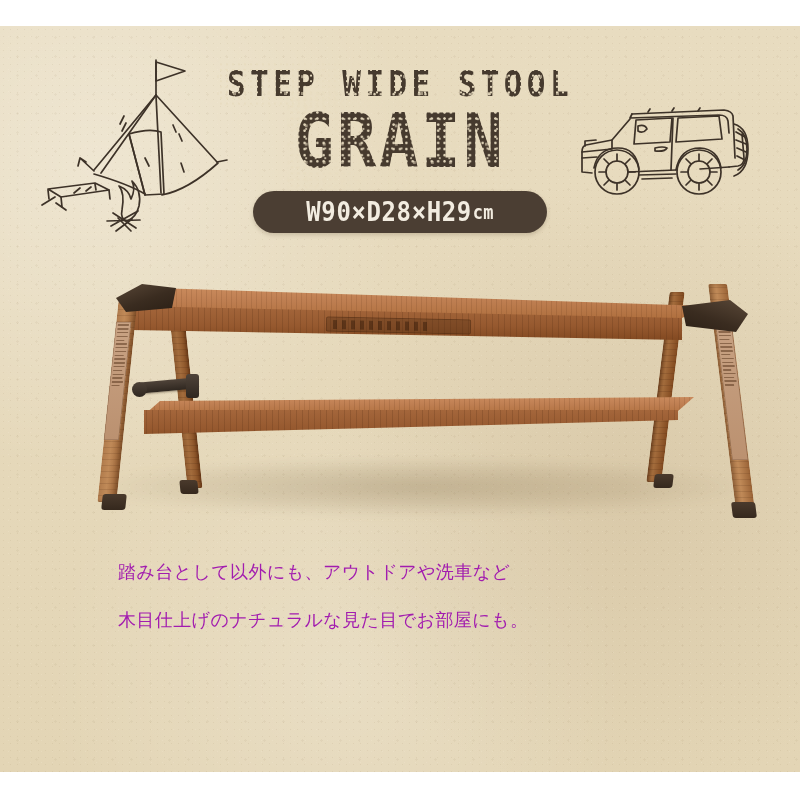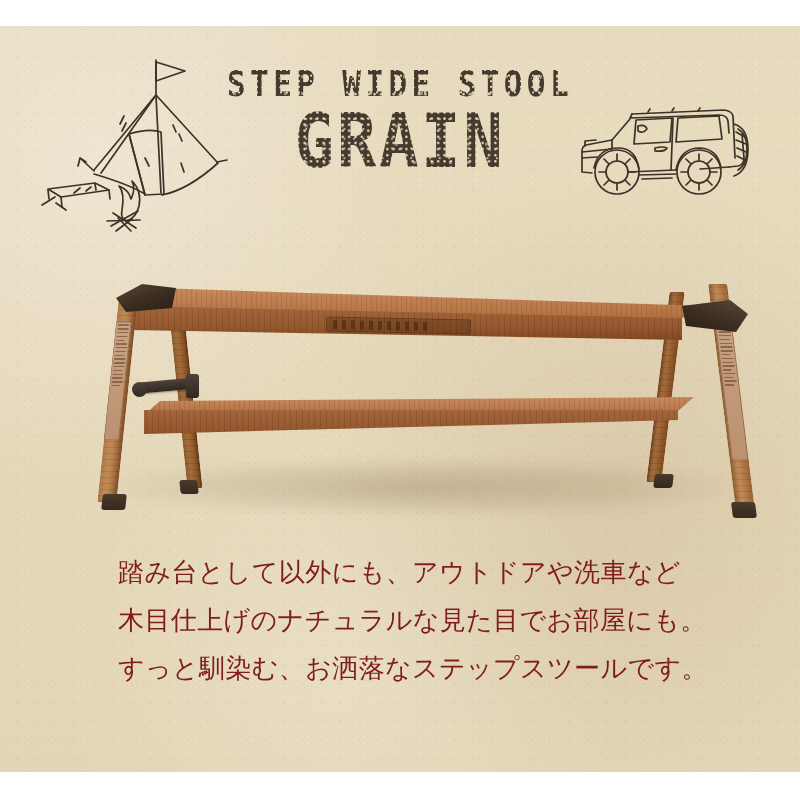--- a/index.html
+++ b/index.html
@@ -112,21 +112,21 @@
   .sticker i{display:block;height:1.4px;margin:2.4px 2px;background:rgba(92,58,32,.55);}
   .brandmark{
     position:absolute;background:rgba(70,40,18,.30);border-radius:2px;
     box-shadow:inset 0 0 0 .7px rgba(60,32,12,.45);
   }
   .hinge{background:linear-gradient(180deg,#4f4339 0%,#2f2720 100%);border-radius:3px;}
 
   
   .desc{
     position:absolute;left:118px;top:548px;width:564px;
-    color:#7f1d1d;font-size:26px;line-height:48px;letter-spacing:.4px;
+    color:#a21caf;font-size:18px;line-height:48px;letter-spacing:.4px;
     font-family:"DejaVu Sans","Liberation Sans",sans-serif;
   }
   .desc p{margin:0;white-space:nowrap;}
 </style>
 </head>
 <body>
 
 <div id="page">
 
   <div class="paper"></div>
@@ -136,20 +136,26 @@
   <div class="head">
 
     <div class="t-step">
       <span class="distress">STEP WIDE STOOL</span>
     </div>
 
     <div class="t-grain">
       <span class="distress">GRAIN</span>
     </div>
 
+    <div class="badge">
+      <div class="badge-txt">
+        <span>W90×D28×H29</span>
+          <span class="badge-unit">cm</span>
+      </div>
+    </div>
   </div>
 
   <div class="sketch sk-tent">
     <svg viewBox="0 0 210 212" width="210" height="212" fill="none" stroke="#3d3228" stroke-width="1.7" stroke-linecap="round" stroke-linejoin="round">
 
       <path d="M128 58 L128 22"></path>
       <path d="M128 24 L157 33 L128 43 Z"></path>
 
       <path d="M128 57 L66 132"></path>
       <path d="M128 57 L73 135"></path>
@@ -320,16 +326,15 @@
 
     <div class="hinge" style="position:absolute;left:54px;top:118px;width:56px;height:11px;transform:rotate(-5deg);
                 box-shadow:0 1px 2px rgba(40,24,10,.4);"></div>
     <div class="hinge" style="position:absolute;left:46px;top:120px;width:15px;height:15px;border-radius:50%;"></div>
     <div class="hinge" style="position:absolute;left:100px;top:112px;width:13px;height:24px;border-radius:3px;"></div>
   </div>
 
   <div class="desc">
     <p>踏み台として以外にも、アウトドアや洗車など</p>
     <p>木目仕上げのナチュラルな見た目でお部屋にも。</p>
-    <p>すっと馴染む、お洒落なステップスツールです。</p>
   </div>
 
 </div>
 
 </body></html>

